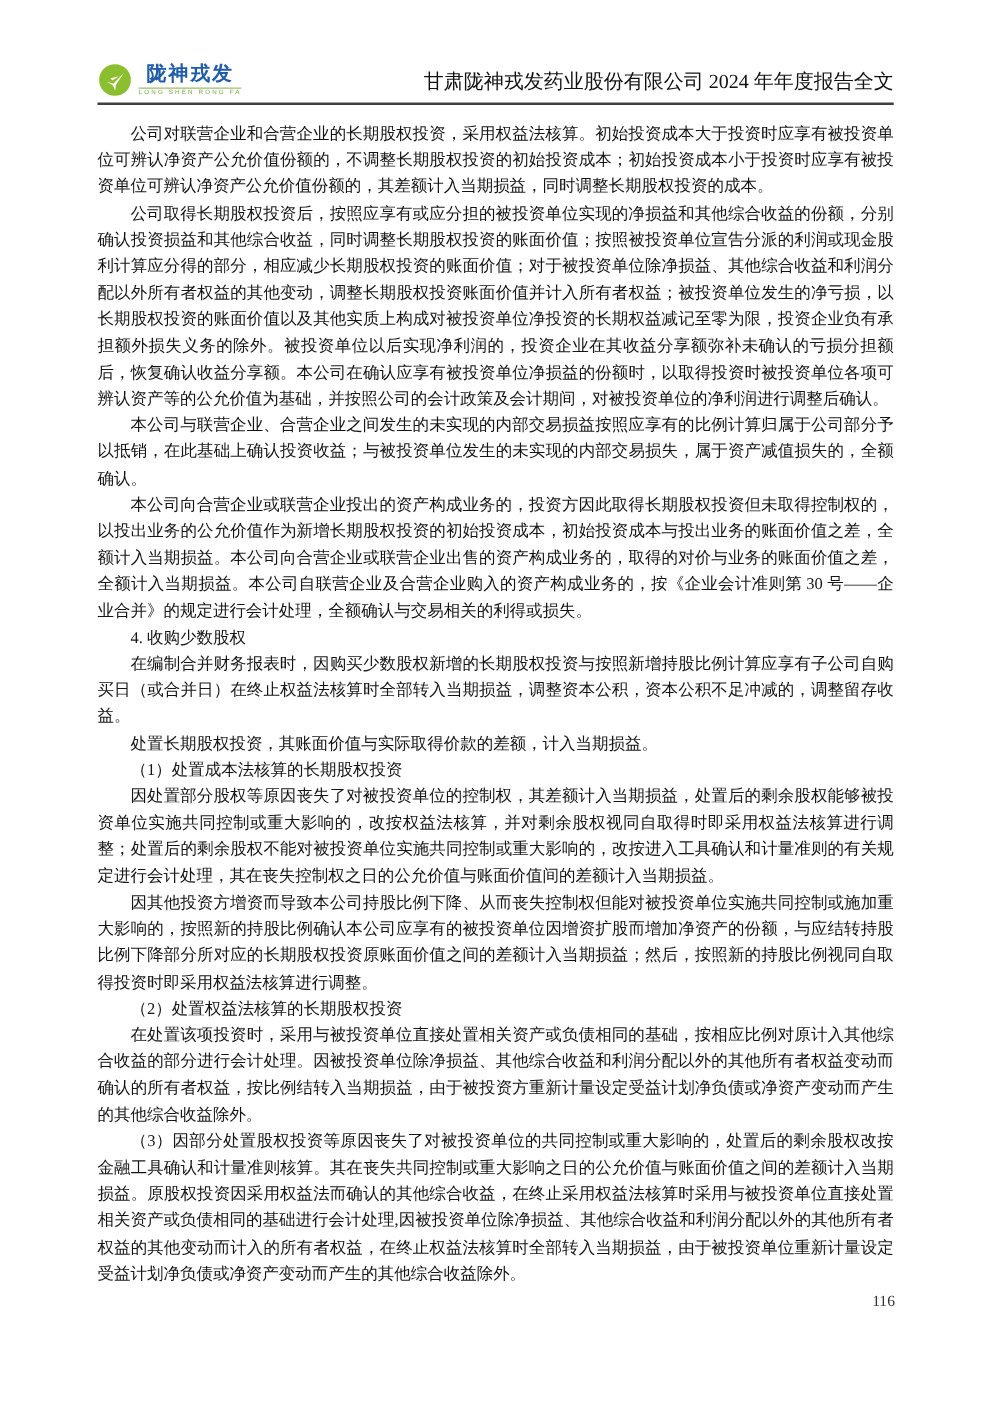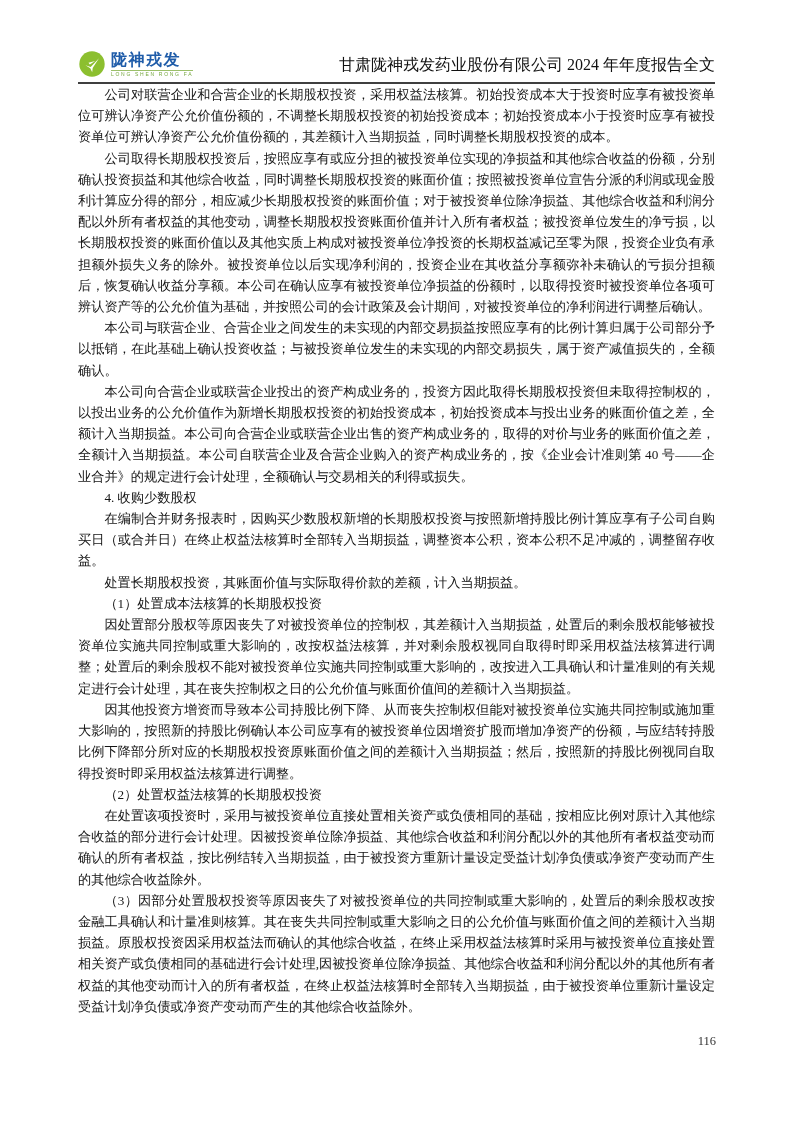--- a/index.html
+++ b/index.html
@@ -28,20 +28,21 @@
     height: 84px;
     box-sizing: border-box;
     border-bottom: 2.5px solid #3f3f3f;
     padding-bottom: 3px;
   }
   .logo {
     display: flex;
     align-items: center;
     gap: 5px;
     padding-bottom: 1px;
+    text-align: center;
   }
   .logo-mark {
     width: 28px;
     height: 28px;
     flex: 0 0 auto;
   }
   .logo-text { line-height: 1; }
   .logo-cn {
     font-family: "Liberation Sans", "DejaVu Sans", sans-serif;
     font-size: 16px;
@@ -59,20 +60,21 @@
     padding-top: 1px;
     white-space: nowrap;
   }
   .header-title {
     font-size: 16px;
     color: #111111;
     padding-bottom: 3px;
     white-space: nowrap;
   }
   .doc-body {
+    margin-top: 12px;
     font-size: 13.2px;
     line-height: 21.2px;
     color: #141414;
     text-align: justify;
   }
   .para {
     margin: 0;
     padding: 0;
     text-indent: 2em;
   }
@@ -106,21 +108,21 @@
           <span class="logo-en" style="display:block">LONG SHEN RONG FA</span>
         </span>
       </div>
       <div class="header-title">甘肃陇神戎发药业股份有限公司 2024 年年度报告全文</div>
     </header>
 
     <main class="doc-body">
         <p class="para">公司对联营企业和合营企业的长期股权投资，采用权益法核算。初始投资成本大于投资时应享有被投资单位可辨认净资产公允价值份额的，不调整长期股权投资的初始投资成本；初始投资成本小于投资时应享有被投资单位可辨认净资产公允价值份额的，其差额计入当期损益，同时调整长期股权投资的成本。</p>
         <p class="para">公司取得长期股权投资后，按照应享有或应分担的被投资单位实现的净损益和其他综合收益的份额，分别确认投资损益和其他综合收益，同时调整长期股权投资的账面价值；按照被投资单位宣告分派的利润或现金股利计算应分得的部分，相应减少长期股权投资的账面价值；对于被投资单位除净损益、其他综合收益和利润分配以外所有者权益的其他变动，调整长期股权投资账面价值并计入所有者权益；被投资单位发生的净亏损，以长期股权投资的账面价值以及其他实质上构成对被投资单位净投资的长期权益减记至零为限，投资企业负有承担额外损失义务的除外。被投资单位以后实现净利润的，投资企业在其收益分享额弥补未确认的亏损分担额后，恢复确认收益分享额。本公司在确认应享有被投资单位净损益的份额时，以取得投资时被投资单位各项可辨认资产等的公允价值为基础，并按照公司的会计政策及会计期间，对被投资单位的净利润进行调整后确认。</p>
         <p class="para">本公司与联营企业、合营企业之间发生的未实现的内部交易损益按照应享有的比例计算归属于公司部分予以抵销，在此基础上确认投资收益；与被投资单位发生的未实现的内部交易损失，属于资产减值损失的，全额确认。</p>
-        <p class="para">本公司向合营企业或联营企业投出的资产构成业务的，投资方因此取得长期股权投资但未取得控制权的，以投出业务的公允价值作为新增长期股权投资的初始投资成本，初始投资成本与投出业务的账面价值之差，全额计入当期损益。本公司向合营企业或联营企业出售的资产构成业务的，取得的对价与业务的账面价值之差，全额计入当期损益。本公司自联营企业及合营企业购入的资产构成业务的，按《企业会计准则第 40 号——企业合并》的规定进行会计处理，全额确认与交易相关的利得或损失。</p>
+        <p class="para">本公司向合营企业或联营企业投出的资产构成业务的，投资方因此取得长期股权投资但未取得控制权的，以投出业务的公允价值作为新增长期股权投资的初始投资成本，初始投资成本与投出业务的账面价值之差，全额计入当期损益。本公司向合营企业或联营企业出售的资产构成业务的，取得的对价与业务的账面价值之差，全额计入当期损益。本公司自联营企业及合营企业购入的资产构成业务的，按《企业会计准则第 30 号——企业合并》的规定进行会计处理，全额确认与交易相关的利得或损失。</p>
         <p class="para">4. 收购少数股权</p>
         <p class="para">在编制合并财务报表时，因购买少数股权新增的长期股权投资与按照新增持股比例计算应享有子公司自购买日（或合并日）在终止权益法核算时全部转入当期损益，调整资本公积，资本公积不足冲减的，调整留存收益。</p>
         <p class="para">处置长期股权投资，其账面价值与实际取得价款的差额，计入当期损益。</p>
         <p class="para">（1）处置成本法核算的长期股权投资</p>
         <p class="para">因处置部分股权等原因丧失了对被投资单位的控制权，其差额计入当期损益，处置后的剩余股权能够被投资单位实施共同控制或重大影响的，改按权益法核算，并对剩余股权视同自取得时即采用权益法核算进行调整；处置后的剩余股权不能对被投资单位实施共同控制或重大影响的，改按进入工具确认和计量准则的有关规定进行会计处理，其在丧失控制权之日的公允价值与账面价值间的差额计入当期损益。</p>
         <p class="para">因其他投资方增资而导致本公司持股比例下降、从而丧失控制权但能对被投资单位实施共同控制或施加重大影响的，按照新的持股比例确认本公司应享有的被投资单位因增资扩股而增加净资产的份额，与应结转持股比例下降部分所对应的长期股权投资原账面价值之间的差额计入当期损益；然后，按照新的持股比例视同自取得投资时即采用权益法核算进行调整。</p>
         <p class="para">（2）处置权益法核算的长期股权投资</p>
         <p class="para">在处置该项投资时，采用与被投资单位直接处置相关资产或负债相同的基础，按相应比例对原计入其他综合收益的部分进行会计处理。因被投资单位除净损益、其他综合收益和利润分配以外的其他所有者权益变动而确认的所有者权益，按比例结转入当期损益，由于被投资方重新计量设定受益计划净负债或净资产变动而产生的其他综合收益除外。</p>
         <p class="para">（3）因部分处置股权投资等原因丧失了对被投资单位的共同控制或重大影响的，处置后的剩余股权改按金融工具确认和计量准则核算。其在丧失共同控制或重大影响之日的公允价值与账面价值之间的差额计入当期损益。原股权投资因采用权益法而确认的其他综合收益，在终止采用权益法核算时采用与被投资单位直接处置相关资产或负债相同的基础进行会计处理,因被投资单位除净损益、其他综合收益和利润分配以外的其他所有者权益的其他变动而计入的所有者权益，在终止权益法核算时全部转入当期损益，由于被投资单位重新计量设定受益计划净负债或净资产变动而产生的其他综合收益除外。</p>
       </main>

